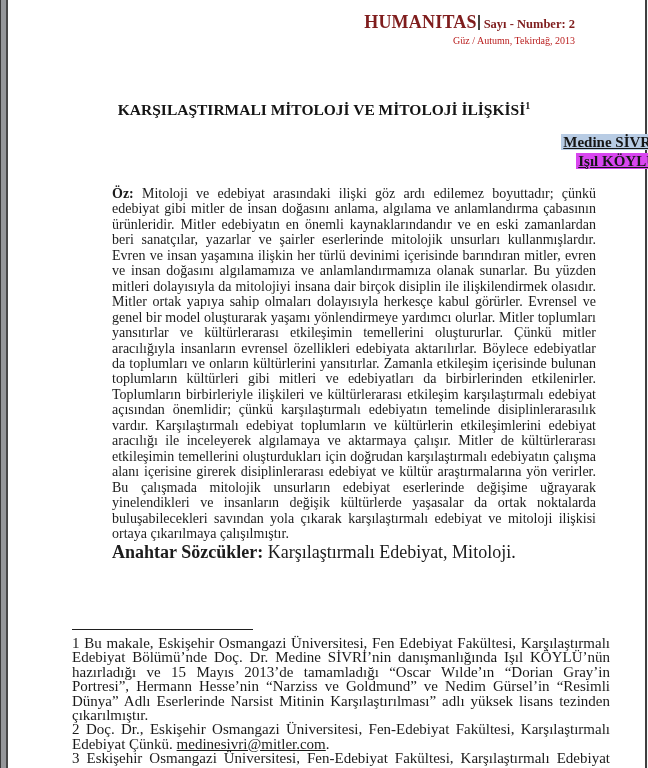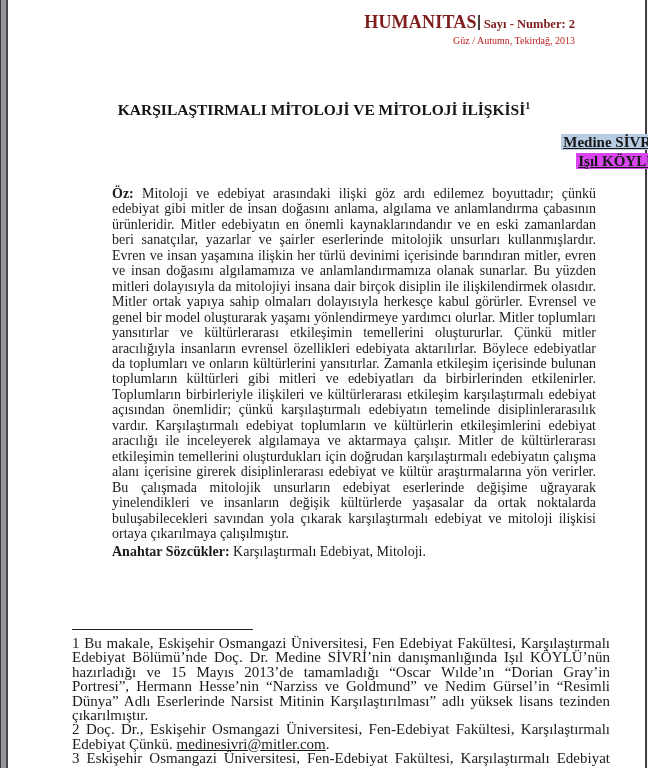--- a/index.html
+++ b/index.html
@@ -48,21 +48,21 @@
     text-align: right; font-weight: bold; font-size: 15px; line-height: 19px; text-decoration: underline;
   }
   .hl { padding: 0 2px; }
 
   .abstract-block { position: absolute; top: 186px; left: 88px; width: 484px; margin-left: 24px; }
   .abstract {
     margin: 0; font-size: 14px; line-height: 15.45px;
     text-align: justify; color: #1c1c1c;
   }
   .abs-label, .kw-label { font-weight: bold; }
-  .keywords { margin: 3px 0 0 0; font-size: 14px; line-height: 16px; color: #1c1c1c; }
+  .keywords { margin: 3px 0 0 0; font-size: 18px; line-height: 16px; color: #1c1c1c; }
 
   .fn-rule {
     position: absolute; left: 72px; top: 629px;
     width: 181px; height: 1px; background: #1f1f1f;
   }
   .footnotes {
     position: absolute; left: 72px; top: 636px; width: 538px;
     font-size: 15px; line-height: 14.4px; text-align: justify; color: #1a1a1a;
   }
   .footnote { margin: 0; }

